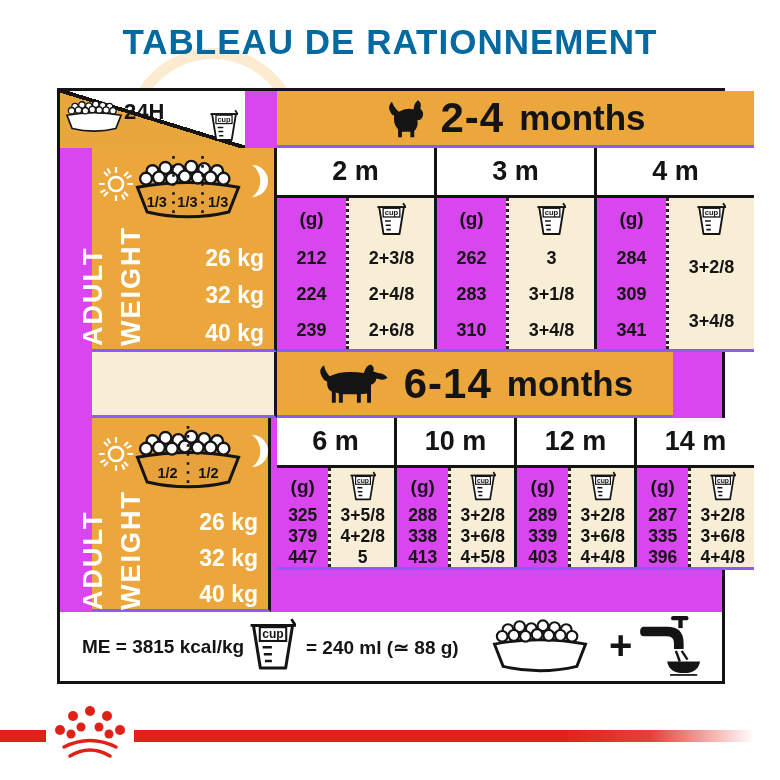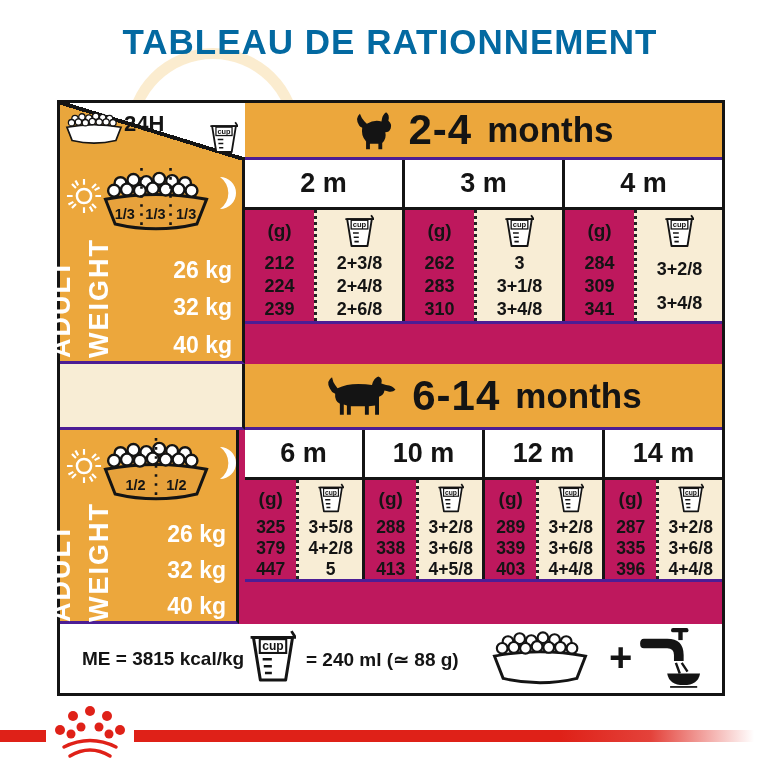--- a/index.html
+++ b/index.html
@@ -1,22 +1,22 @@
 <!DOCTYPE html>
 <html><head>
 <meta charset="utf-8">
 <style>
   html,body{margin:0;padding:0;background:#fff;}
   body{width:780px;height:780px;position:relative;font-family:"Liberation Sans",sans-serif;color:#141414;overflow:hidden;}
   .title{position:absolute;top:22px;left:0;width:100%;text-align:center;font-size:35px;font-weight:bold;letter-spacing:1px;color:#0369a1;z-index:2;}
   .glow{position:absolute;left:126px;top:48px;width:152px;height:150px;border:11px solid rgba(245,205,130,.38);border-radius:50%;z-index:0;}
-  .board{position:absolute;left:57px;top:100px;width:668px;height:596px;border:3px solid #141414;box-sizing:border-box;background:#be185d;z-index:1;}
+  .board{position:absolute;left:57px;top:88px;width:668px;height:596px;border:3px solid #141414;box-sizing:border-box;background:#d946ef;z-index:1;}
   .cell{position:absolute;box-sizing:border-box;}
   .br{border-right:3px solid #141414;}
-  .bb{border-bottom:3px solid #4c1d95;}
+  .bb{border-bottom:3px solid #8b5cf6;margin-left:32px;}
   .gold{background:#ECA73C;}
   .cream{background:#F8EDD5;}
   .legend-cell{background:linear-gradient(to right top,#E9A63C 48.6%,#141414 48.6% 52.2%,#ffffff 52.2%);}
   .l24{position:absolute;left:64px;top:8px;font-size:22px;font-weight:bold;}
   .legend-bowl{position:absolute;left:5px;top:7px;}
   .legend-cup{position:absolute;right:7px;top:18px;}
   .header-band{display:flex;align-items:center;justify-content:center;gap:15px;}
   .age-num{font-size:42px;font-weight:bold;letter-spacing:1px;}
   .age-word{font-size:35px;font-weight:bold;}
   .ftable{display:flex;}
@@ -126,21 +126,21 @@
     </svg>
     <span class="vword" style="left:16px;top:168px">ADULT</span>
     <span class="vword" style="left:54px;top:168px">WEIGHT</span>
     <div class="wstack">
       <div>26 kg</div>
       <div>32 kg</div>
       <div>40 kg</div>
     </div>
   </div>
 
-  <div class="cell ftable bb" style="left:185px;top:57px;width:477px;height:164px">
+  <div class="cell ftable bb" style="left:185px;top:57px;width:477px;height:204px">
     <div class="mcol">
       <div class="mhead">
           <span>2 m</span>
         </div>
       <div class="mbody">
         <div class="gcol">
           <div class="sub">(g)</div>
           <div class="val">212</div>
           <div class="val">224</div>
           <div class="val">239</div>
@@ -211,21 +211,21 @@
           </div>
           <div class="val">3+2/8</div>
           <div class="val">3+4/8</div>
         </div>
       </div>
     </div>
   </div>
 
   <div class="cell cream br bb" style="left:0;top:261px;width:185px;height:66px"></div>
 
-  <div class="cell gold header-band bb" style="left:185px;top:261px;width:477px;height:66px">
+  <div class="cell gold header-band bb" style="left:185px;top:261px;width:396px;height:66px">
     <svg viewBox="0 0 92 54" width="72" height="44">
       <path fill="#141414" d="M6 17 Q1 8 9 3 Q10 9 13 13 L16 17 Q30 10 52 12 L60 13 Q62 4 68 2 Q74 4 72 11 L78 13 Q87 14 90 19 Q86 23 80 21 L76 20 Q75 26 69 28 L69 51 L64 51 L64 39 L56 40 L56 51 L51 51 L51 40 L33 40 L33 51 L28 51 L28 39 L24 38 L24 51 L19 51 L19 37 Q12 33 13 24 Q8 22 6 17 Z"></path>
     </svg>
     <span class="age-num">6-14</span>
     <span class="age-word">months</span>
   </div>
 
   <div class="cell gold br bb s2" style="left:0;top:327px;width:179px;height:194px">
     <svg class="icon-sun" viewBox="0 0 38 38" width="36" height="36">
       <circle cx="19" cy="19" r="7.5" fill="none" stroke="#fff" stroke-width="2.6"></circle>

